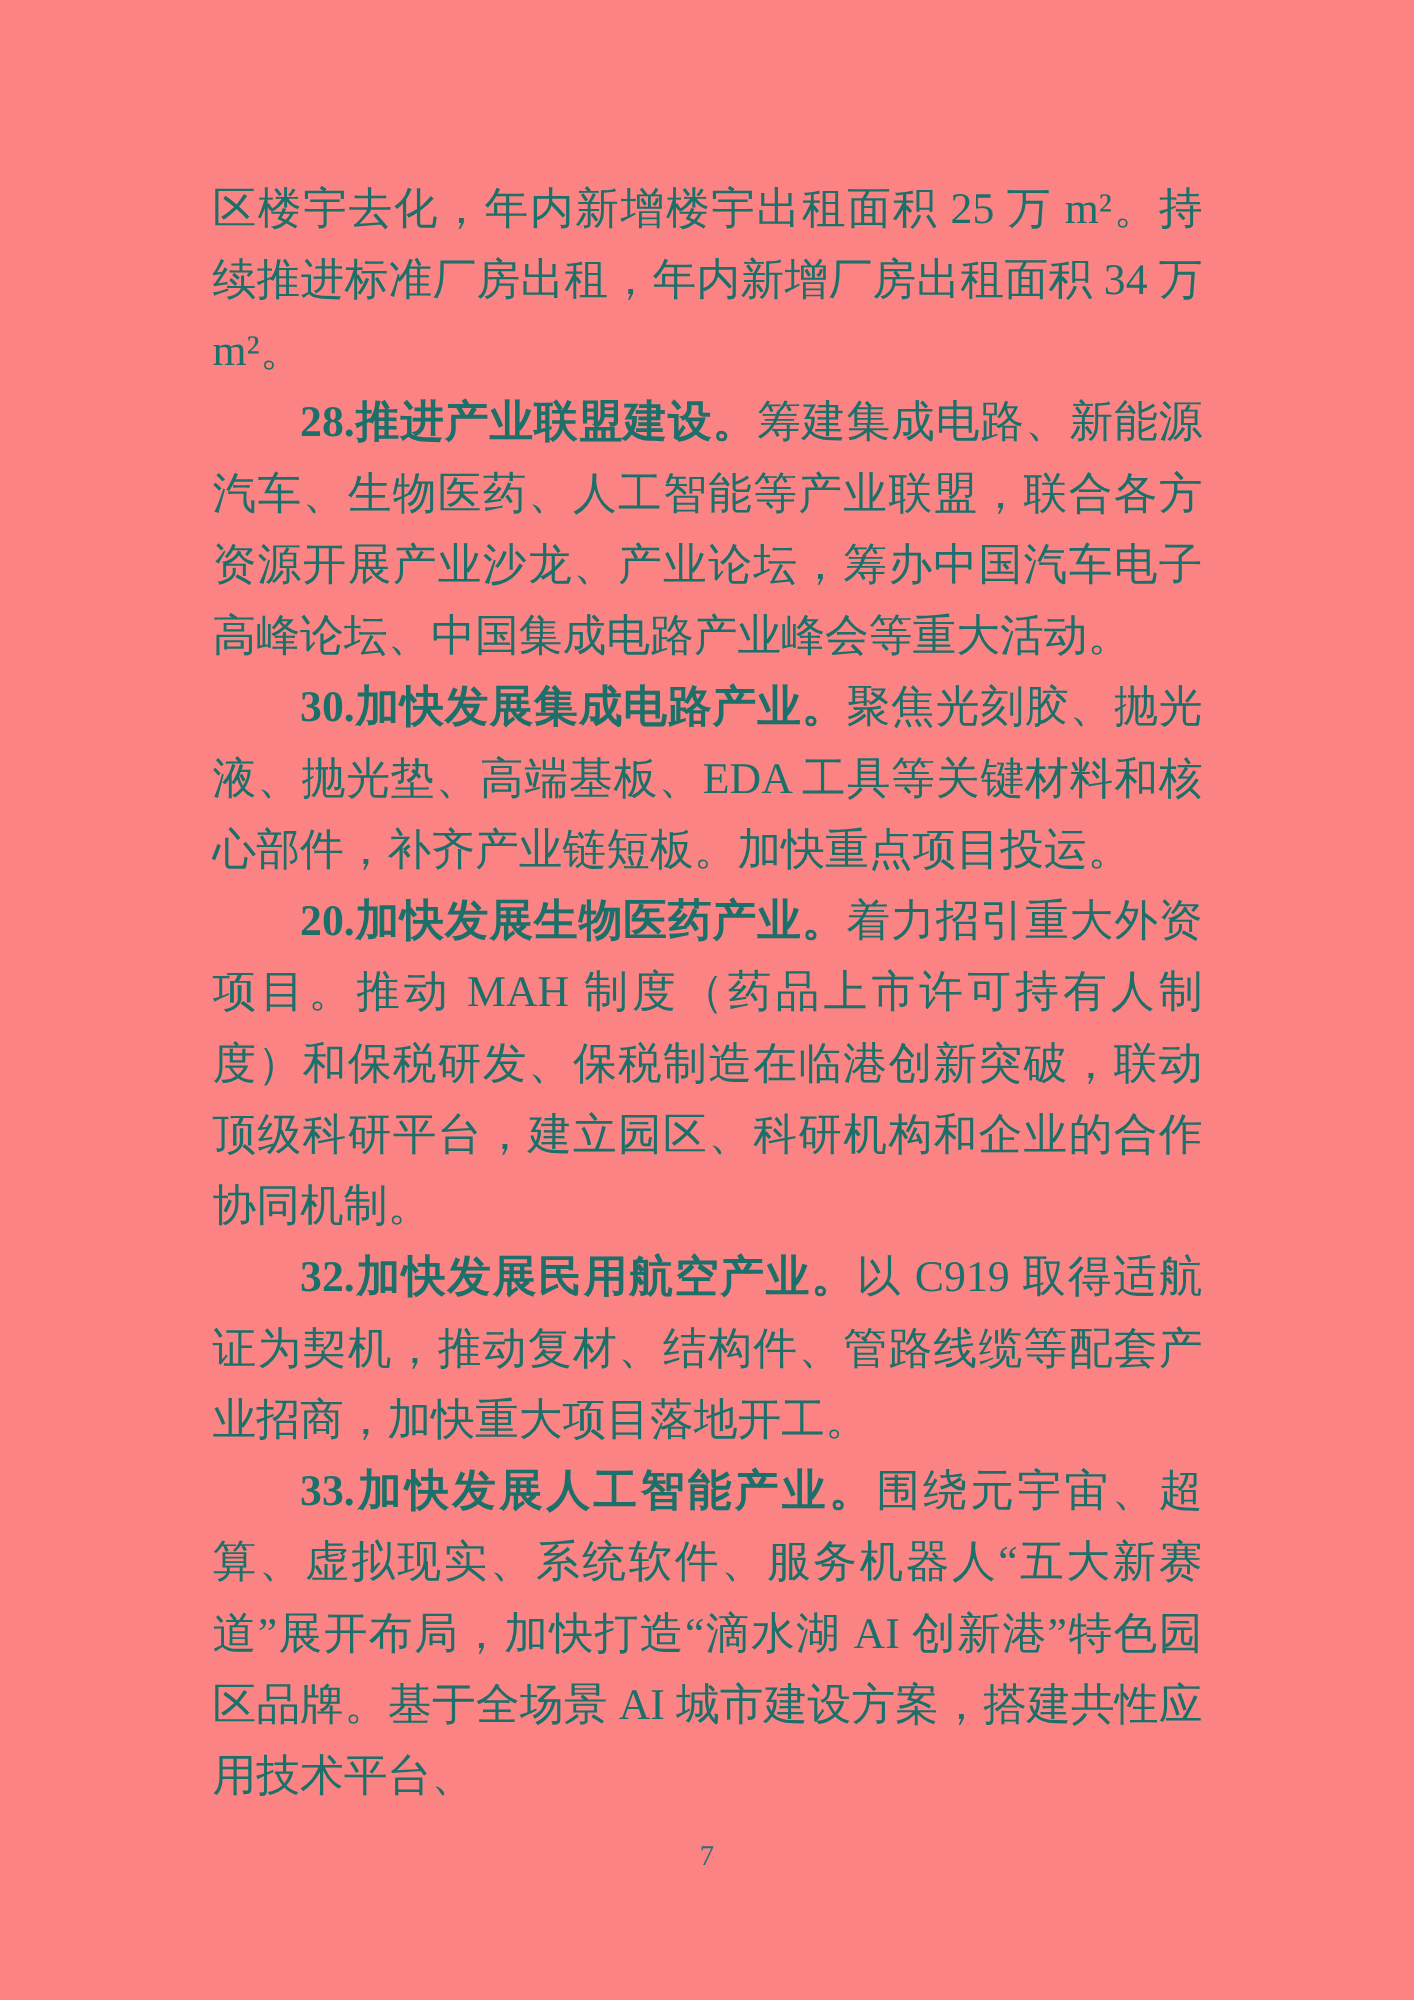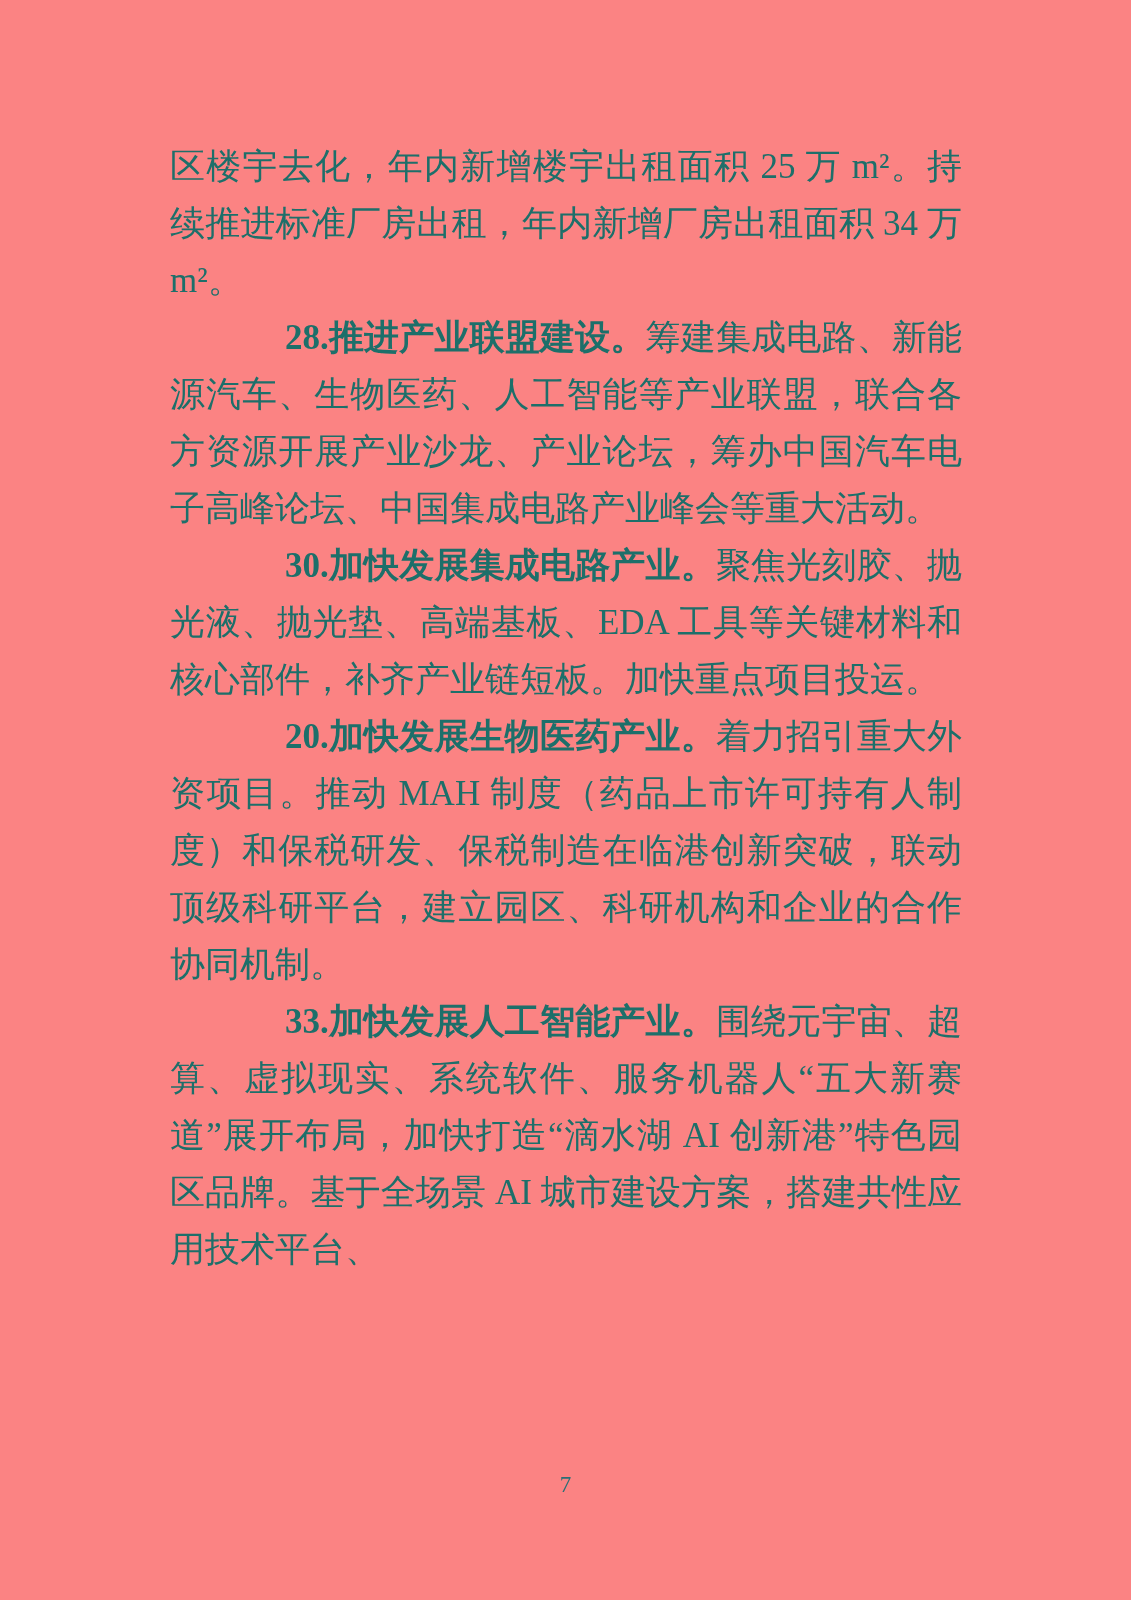--- a/index.html
+++ b/index.html
@@ -34,21 +34,20 @@
   .para {
     margin: 0;
     padding: 0;
     text-indent: 2em;
   }
   .para.no-indent {
     text-indent: 0;
   }
   .para .lead {
     font-weight: bold;
-    margin-left: 45px;
   }
   .footer {
     position: absolute;
     left: 0;
     width: 100%;
     top: 1472px;
     text-align: center;
   }
   .page-number {
     color: #2a6f75;
@@ -64,20 +63,21 @@
 
     <p class="para no-indent"><span>区楼宇去化，年内新增楼宇出租面积 25 万 m²。持续推进标准厂房出租，年内新增厂房出租面积 34 万 m²。</span></p>
 
     <p class="para"><span class="lead">28.推进产业联盟建设。</span><span>筹建集成电路、新能源汽车、生物医药、人工智能等产业联盟，联合各方资源开展产业沙龙、产业论坛，筹办中国汽车电子高峰论坛、中国集成电路产业峰会等重大活动。</span></p>
 
 
     <p class="para"><span class="lead">30.加快发展集成电路产业。</span><span>聚焦光刻胶、抛光液、抛光垫、高端基板、EDA 工具等关键材料和核心部件，补齐产业链短板。加快重点项目投运。</span></p>
 
     <p class="para"><span class="lead">20.加快发展生物医药产业。</span><span>着力招引重大外资项目。推动 MAH 制度（药品上市许可持有人制度）和保税研发、保税制造在临港创新突破，联动顶级科研平台，建立园区、科研机构和企业的合作协同机制。</span></p>
 
+    <p class="para"><span class="lead">32.加快发展民用航空产业。</span><span>以 C919 取得适航证为契机，推动复材、结构件、管路线缆等配套产业招商，加快重大项目落地开工。</span></p>
 
     <p class="para"><span class="lead">33.加快发展人工智能产业。</span><span>围绕元宇宙、超算、虚拟现实、系统软件、服务机器人“五大新赛道”展开布局，加快打造“滴水湖 AI 创新港”特色园区品牌。基于全场景 AI 城市建设方案，搭建共性应用技术平台、</span></p>
 
   </div>
 
   <div class="footer">
     <span class="page-number">7</span>
   </div>
 </div>
 

